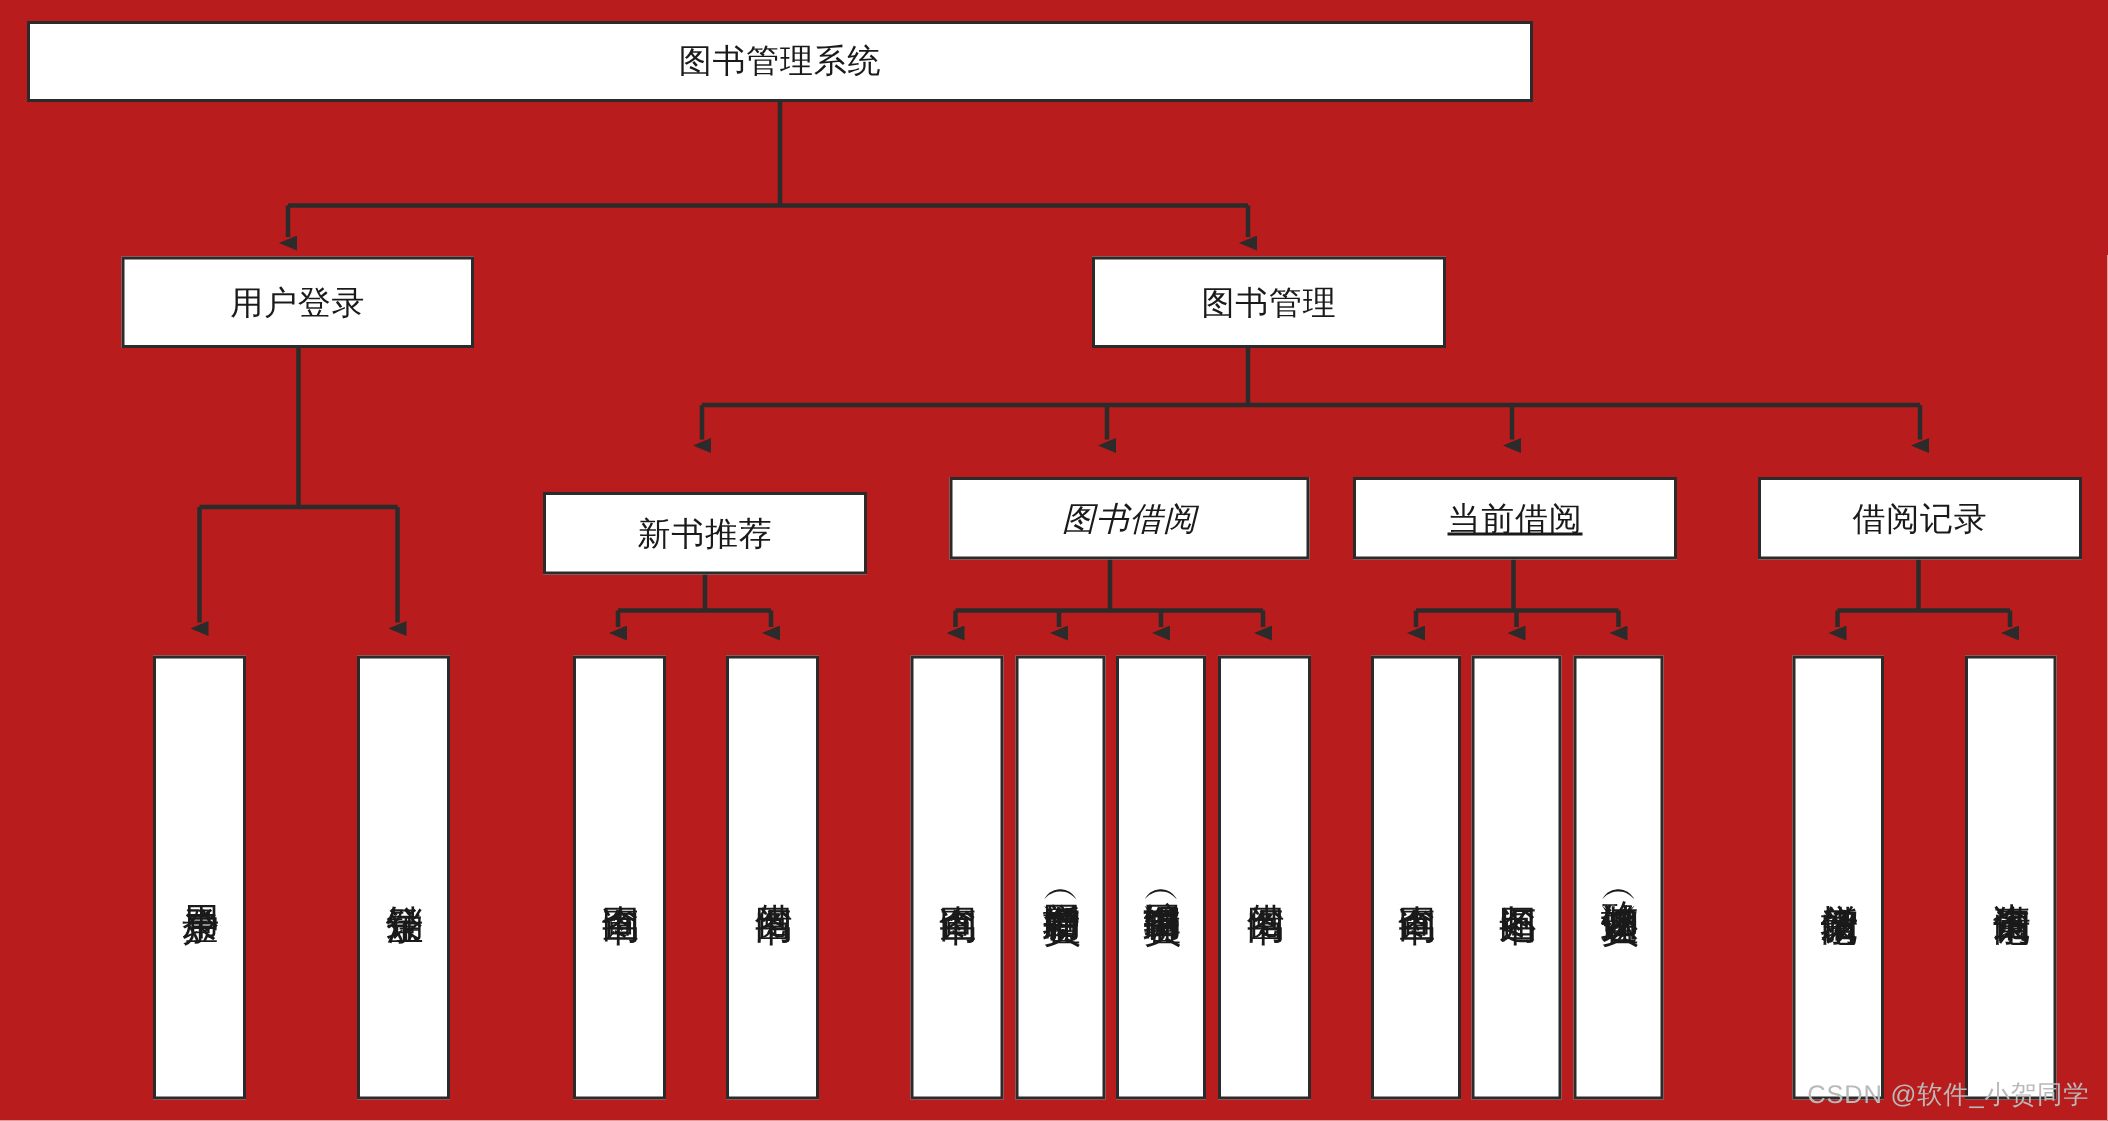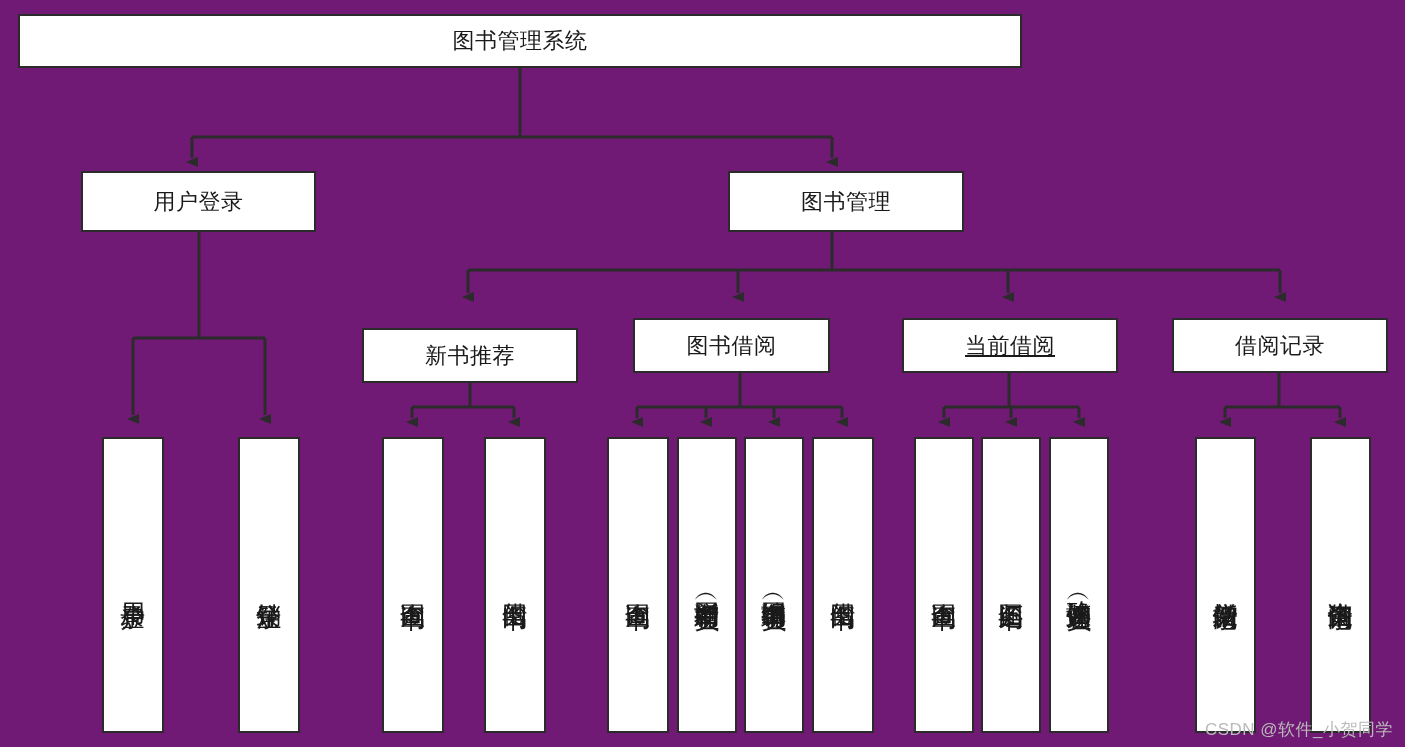--- a/index.html
+++ b/index.html
@@ -7,21 +7,21 @@
     padding: 0;
     background: #ffffff;
   }
   body {
     font-family: "Liberation Sans", "DejaVu Sans", sans-serif;
   }
   #canvas {
     position: relative;
     width: 1405px;
     height: 747px;
-    background: #701a75;
+    background: #b91c1c;
     overflow: hidden;
   }
   svg#wires {
     position: absolute;
     left: 0;
     top: 0;
     width: 1405px;
     height: 747px;
     pointer-events: none;
   }
@@ -139,21 +139,21 @@
   <div class="node horiz" style="left:81px; top:171px; width:235px; height:61px;">
     <span class="label">用户登录</span>
   </div>
   <div class="node horiz" style="left:711px; top:171px; width:236px; height:61px;margin-left:17px;">
     <span class="label">图书管理</span>
   </div>
 
   <div class="node horiz" style="left:362px; top:328px; width:216px; height:55px;">
     <span class="label">新书推荐</span>
   </div>
-  <div class="node horiz" style="left:633px; top:318px; width:197px; height:55px;">
+  <div class="node horiz" style="left:633px; top:318px; width:240px; height:55px;font-style:italic;">
     <span class="label">图书借阅</span>
   </div>
   <div class="node horiz" style="left:902px; top:318px; width:216px; height:55px;text-decoration:underline;">
     <span class="label">当前借阅</span>
   </div>
   <div class="node horiz" style="left:1172px; top:318px; width:216px; height:55px;">
     <span class="label">借阅记录</span>
   </div>
 
   <div class="node vert mid" style="left:102px; top:437px; width:62px; height:296px;">

